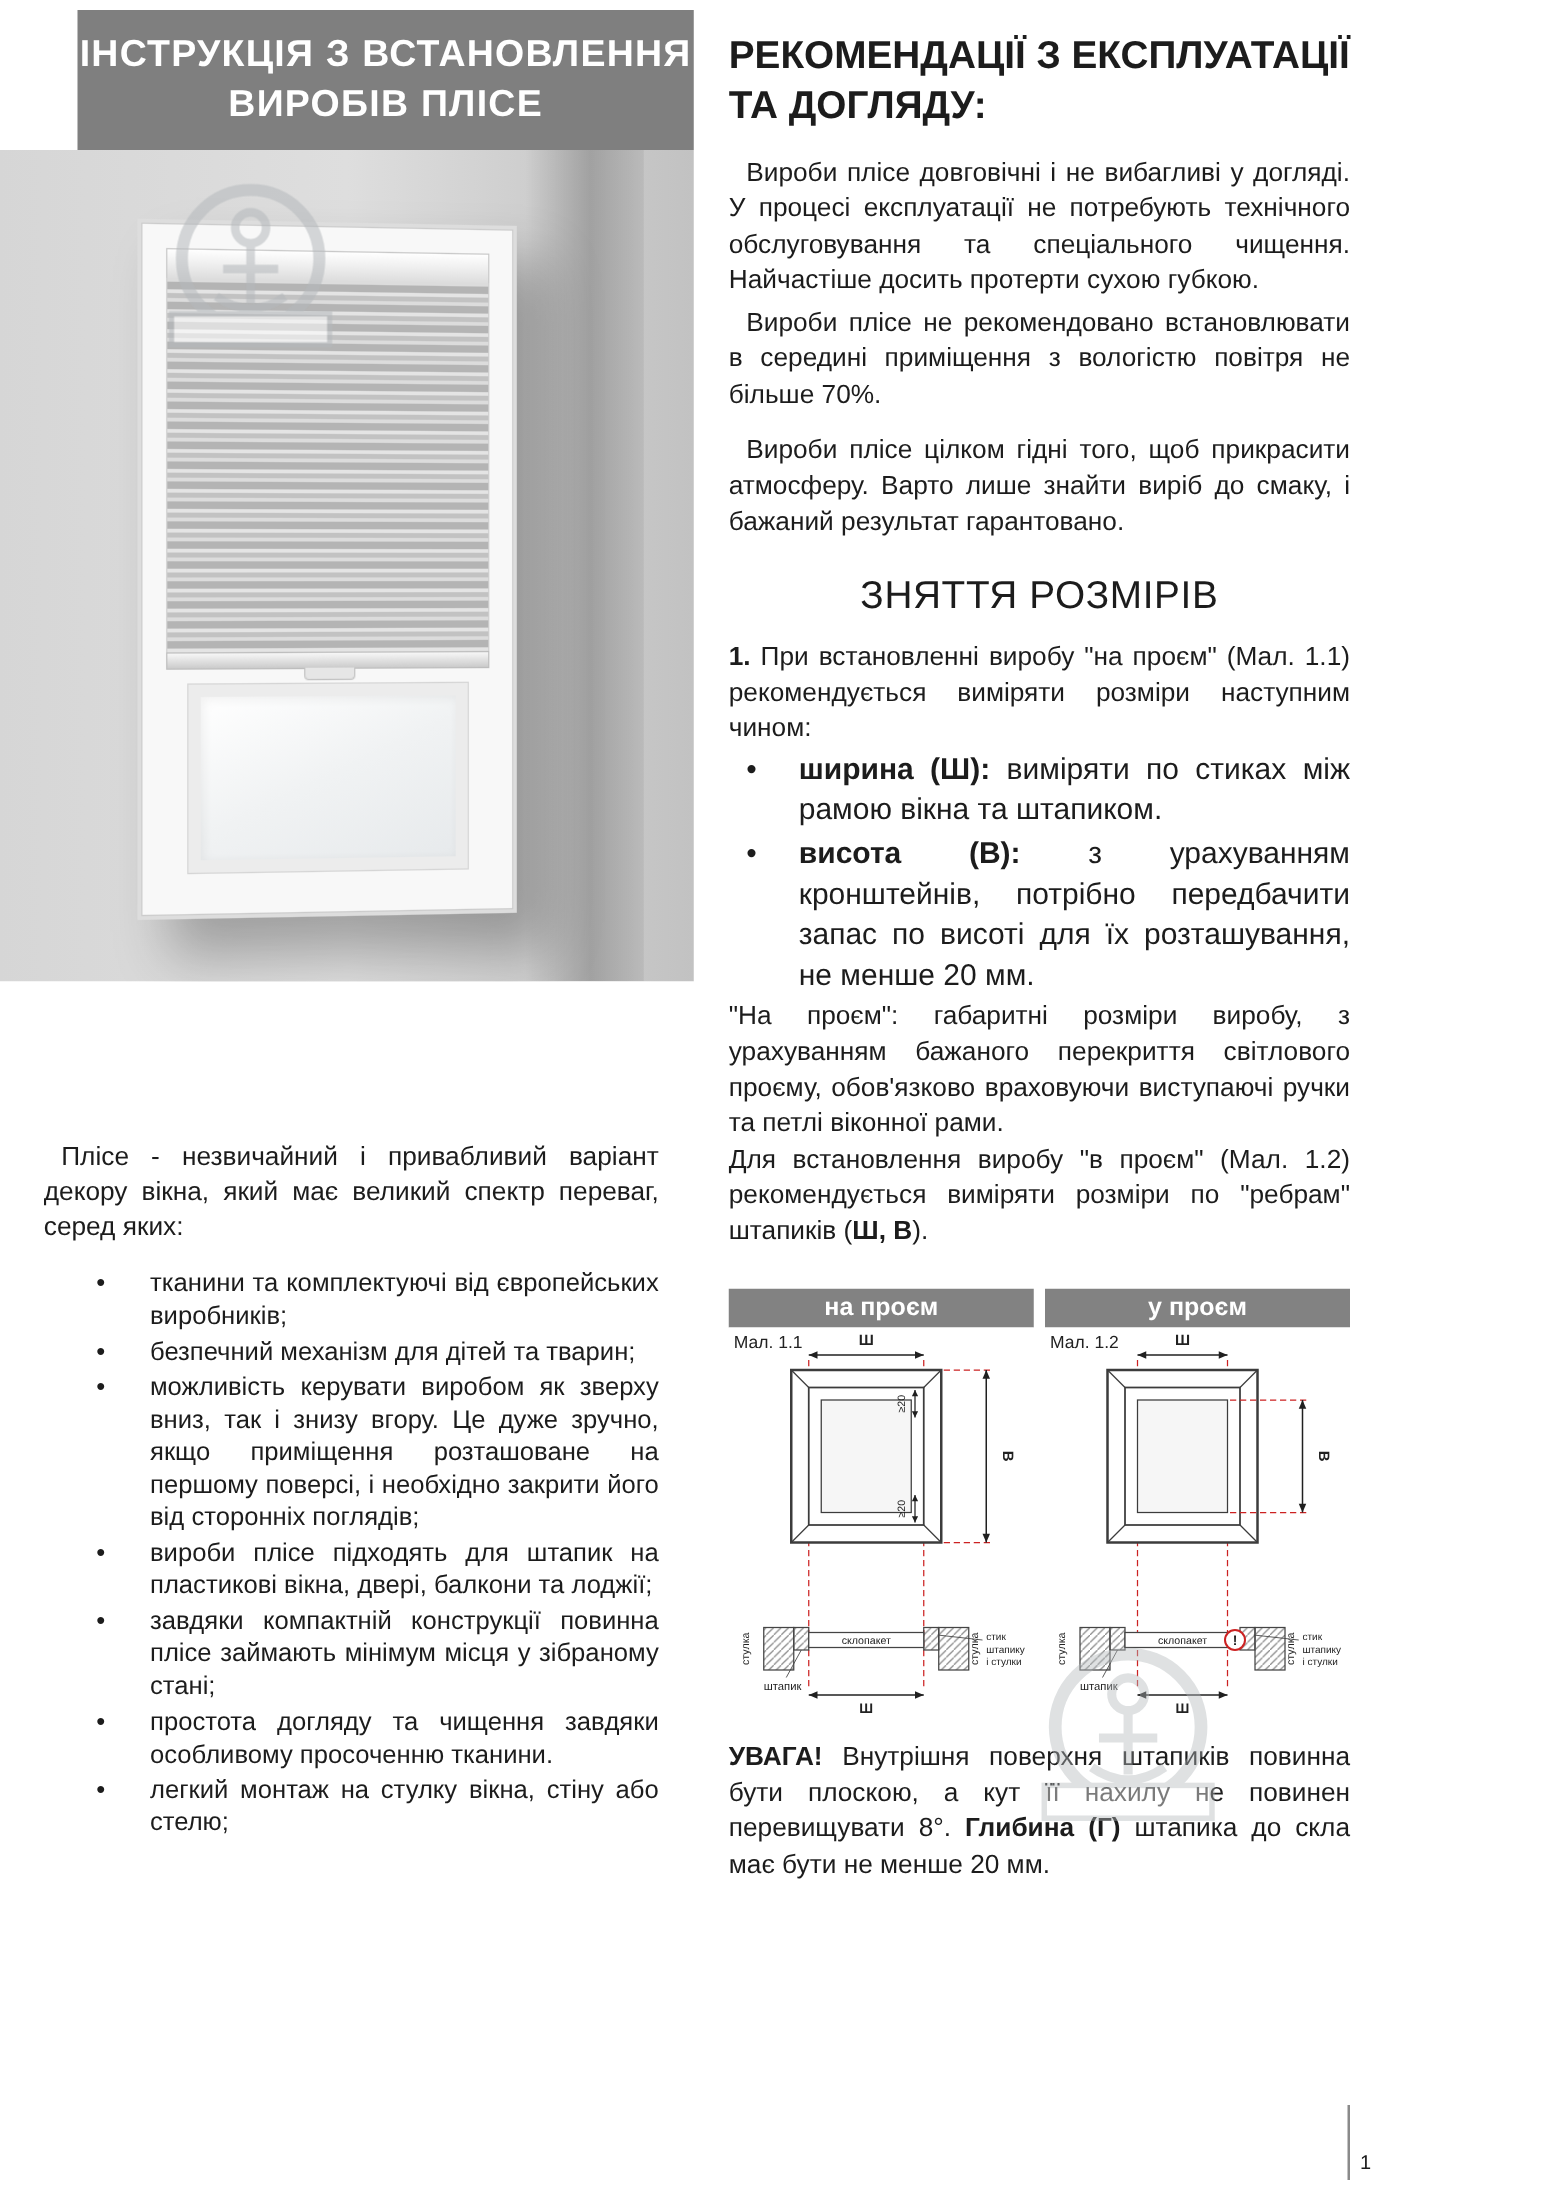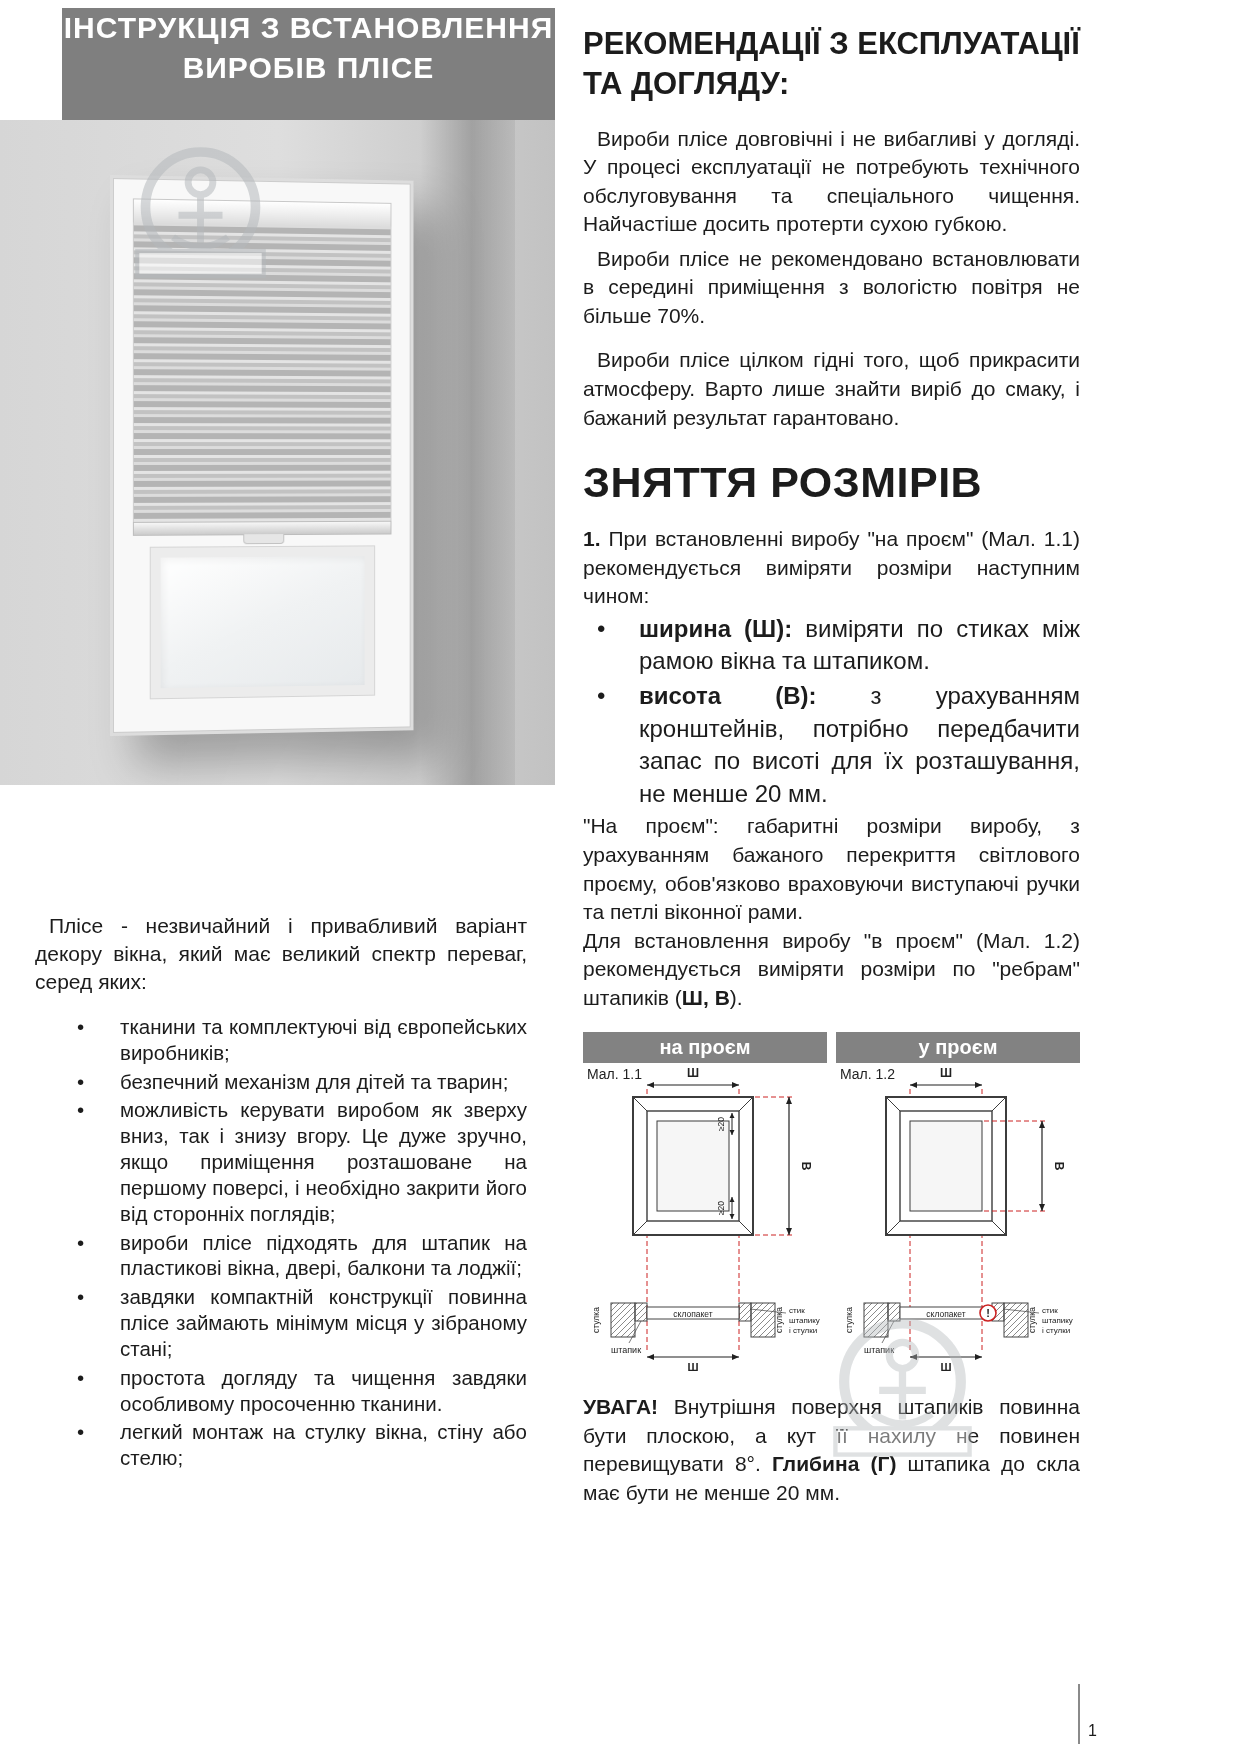--- a/index.html
+++ b/index.html
@@ -1,21 +1,21 @@
 <!DOCTYPE html>
 <html><head>
 <meta charset="utf-8">
 <style>
   html,body{margin:0;padding:0;background:#fff;}
   body{width:1245px;height:1758px;font-family:"Liberation Sans",sans-serif;color:#1c1c1c;position:relative;}
   .page{position:absolute;inset:0;width:1245px;height:1758px;background:#fff;overflow:hidden;}
 
   
   .left-header{position:absolute;left:62px;top:8px;width:493px;height:112px;background:#7f7f7f;color:#fff;
-    display:flex;flex-direction:column;align-items:center;text-align:center;
+    display:flex;flex-direction:column;justify-content:center;align-items:center;text-align:center;
     font-weight:bold;font-size:30px;line-height:40px;letter-spacing:1px;}
   .illustration{position:absolute;left:0;top:120px;width:555px;height:665px;overflow:hidden;
     background:linear-gradient(90deg,#d6d6d6 0%,#dedede 50%,#cdcdcd 78%,#c2c2c2 100%);}
   .wall-shade{position:absolute;right:40px;top:0;width:95px;height:100%;
     background:linear-gradient(90deg,rgba(0,0,0,0) 0%,rgba(0,0,0,.20) 55%,rgba(0,0,0,.06) 100%);}
   .window{position:absolute;left:110px;top:55px;width:305px;height:555px;background:#f8f8f8;
     border:3px solid #ddd;box-shadow:26px 30px 42px rgba(0,0,0,.28), inset 0 0 0 1px #ccc;
     transform:perspective(1300px) rotateY(5deg);transform-origin:left center;}
   .sash{position:absolute;inset:20px;}
   .blind-cassette{position:absolute;top:0;left:0;right:0;height:24px;background:linear-gradient(#fff,#dcdcdc);border:1px solid #c8c8c8;}
@@ -25,41 +25,41 @@
   .rail{position:absolute;top:324px;left:0;right:0;height:12px;background:linear-gradient(#f7f7f7,#cbcbcb);border:1px solid #bdbdbd;}
   .rail-tab{position:absolute;left:50%;top:100%;transform:translateX(-50%);width:40px;height:9px;background:#e6e6e6;
     border:1px solid #c2c2c2;border-top:none;border-radius:0 0 4px 4px;}
   .glass{position:absolute;top:350px;left:18px;right:18px;bottom:14px;
     background:linear-gradient(155deg,#ffffff 0%,#f0f2f3 50%,#e7eaec 100%);
     border:10px solid #ececec;outline:1px solid #d5d5d5;box-shadow:inset 2px 2px 8px rgba(0,0,0,.06);}
   .watermark{position:absolute;color:#b4b9bc;pointer-events:none;}
   .wm-top{left:118px;top:10px;width:165px;opacity:.55;}
   .wm-bottom{left:815px;top:1300px;width:175px;opacity:.42;}
 
-  .section-heading{position:absolute;font-weight:bold;font-size:43px;letter-spacing:.5px;text-align:left;margin:0;}
+  .section-heading{position:absolute;font-weight:normal;font-size:31px;letter-spacing:.5px;text-align:center;margin:0;}
   .purpose-heading{left:35px;top:843px;width:492px;}
   .purpose-intro{position:absolute;left:35px;top:912px;width:492px;margin:0;font-size:21px;line-height:1.33;
     text-align:justify;text-indent:14px;}
   .purpose-list{position:absolute;left:35px;top:1014px;width:492px;margin:0;padding:0;list-style:none;}
   .purpose-list li{position:relative;padding-left:85px;margin-bottom:3px;font-size:20.5px;line-height:1.26;text-align:justify;}
   .purpose-list li::before{content:"•";position:absolute;left:42px;top:0;}
 
   
   .col-right{position:absolute;left:583px;top:24px;width:497px;}
   .care-heading{font-weight:bold;font-size:31px;line-height:1.3;text-align:left;margin:0 0 20px;}
   .body-text{font-size:21px;line-height:1.36;text-align:justify;margin:0;}
   .indent{text-indent:14px;}
   .p1{margin-bottom:6px;}
   .p2{margin-bottom:16px;}
   .sizes-heading{position:static;margin:26px 0 18px;}
   .step-paragraph{margin-bottom:2px;}
   .measure-list{margin:0 0 2px;padding:0;list-style:none;}
   .measure-list li{position:relative;padding-left:56px;margin-bottom:2px;font-size:24px;line-height:1.36;text-align:justify;}
   .measure-list li::before{content:"•";position:absolute;left:14px;top:0;}
-  .diagrams{display:flex;gap:9px;margin-top:20px;}
+  .diagrams{display:flex;gap:9px;margin-top:32px;}
   .diagram{width:244px;}
   .diagram-header{background:#828282;color:#fff;font-weight:bold;font-size:20px;text-align:center;padding:4px 0;}
   .diagram-body{background:#fff;}
   .diag-svg{display:block;width:244px;height:312px;}
   .diag-svg text{font-family:"Liberation Sans",sans-serif;fill:#222;}
   .attention{margin-top:18px;}
 
   
   .footer-rule{position:absolute;left:1078px;top:1684px;width:2px;height:60px;background:#8a8a8a;}
   .page-number{position:absolute;left:1088px;top:1722px;font-size:16px;}

